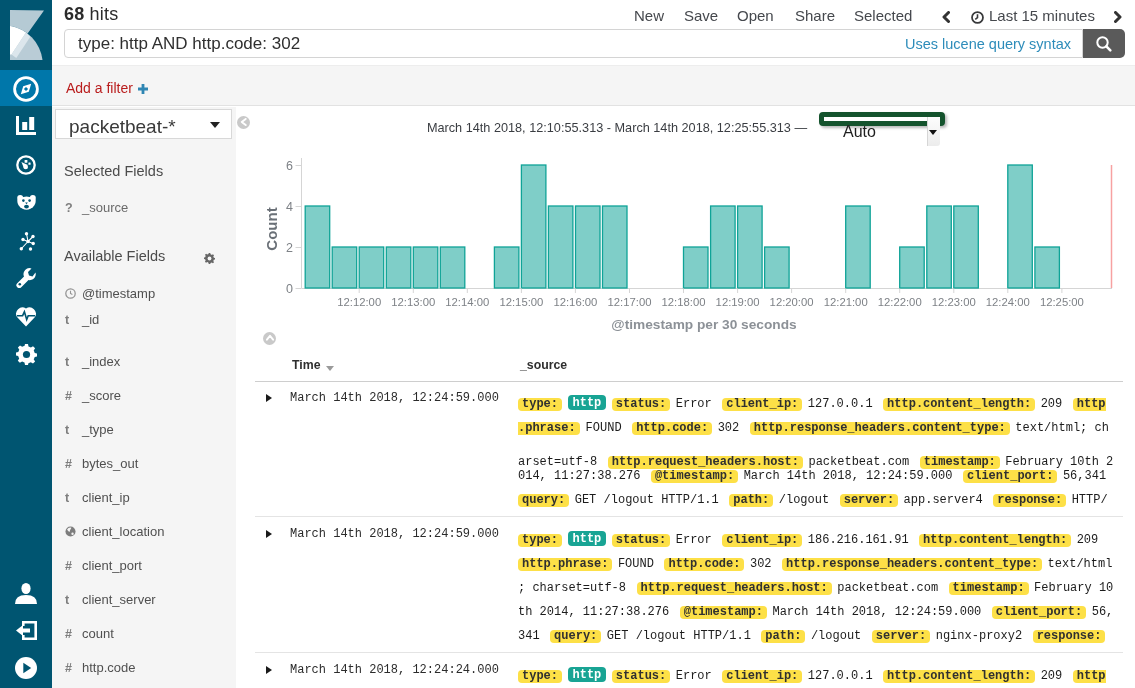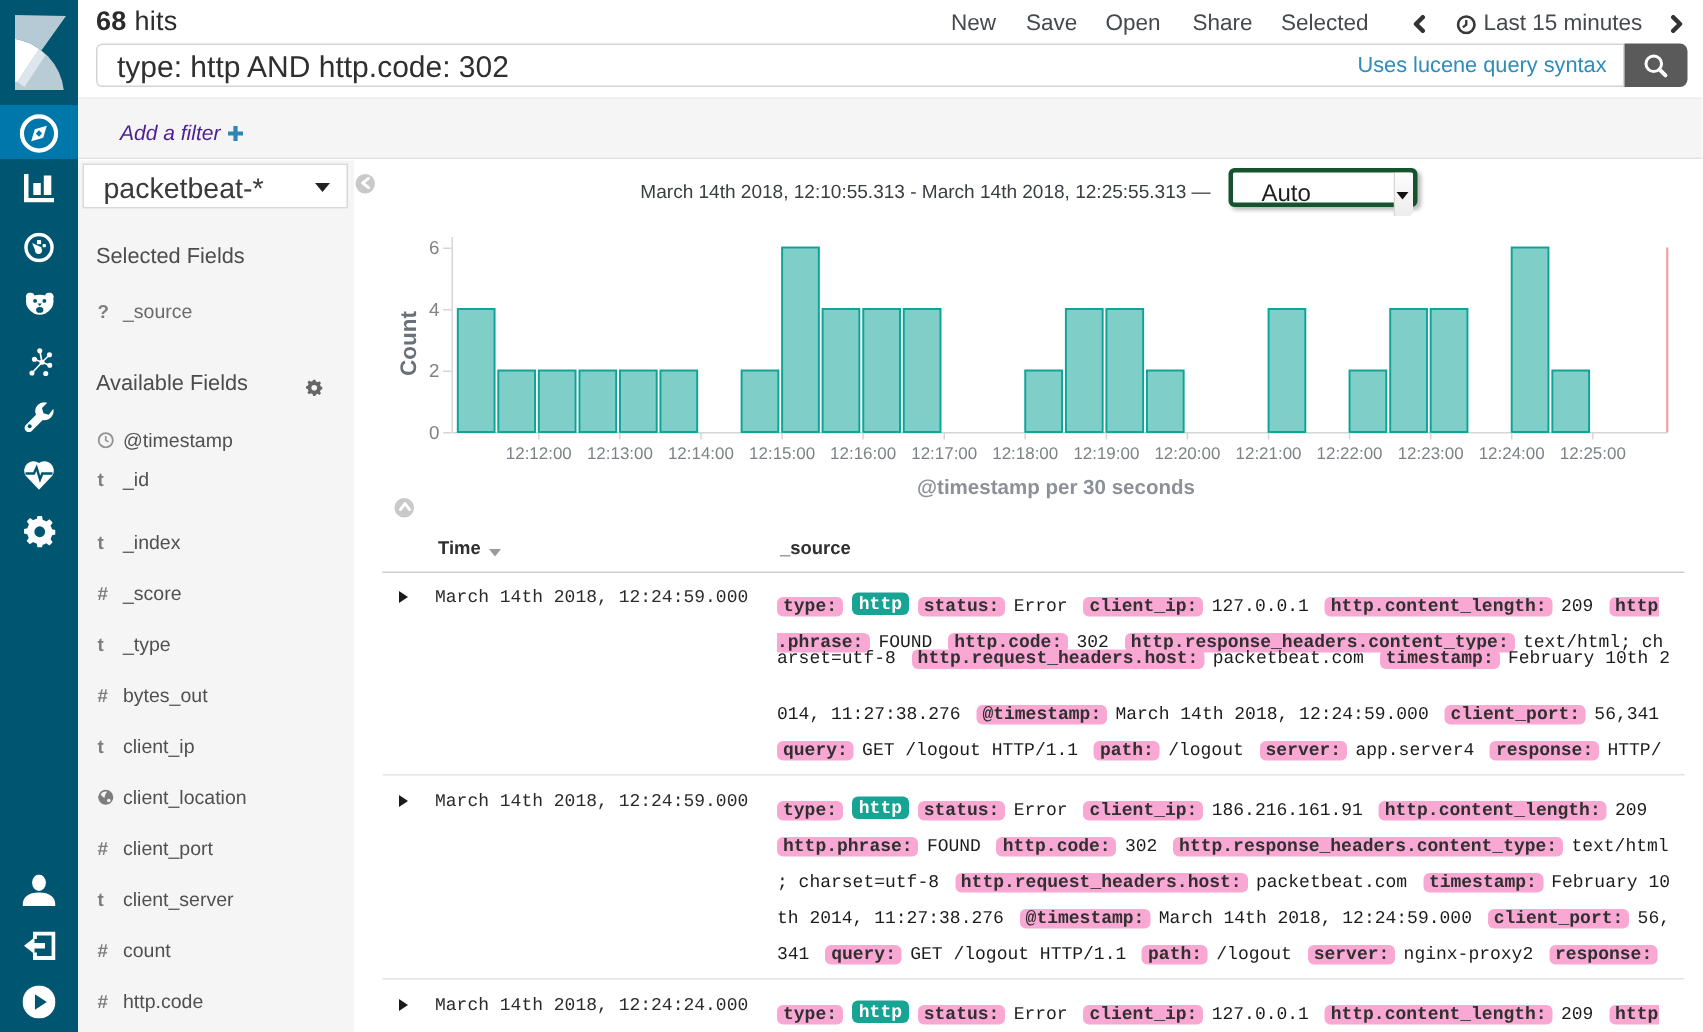--- a/index.html
+++ b/index.html
@@ -12,56 +12,56 @@
 .navicon { position:absolute; left:0; width:52px; text-align:center; }
 .navicon svg { display:block; margin:0 auto; }
 
 
 #hits { position:absolute; left:64px; top:4px; font-size:18px; letter-spacing:0.2px; color:#2b2b2b; }
 #hits b { font-weight:bold; }
 .menuitem { position:absolute; top:7px; font-size:15px; color:#45484d; }
 
 
 #searchbox { position:absolute; left:64px; top:29px; width:1019px; height:29px; border:1px solid #d4d4d4; border-radius:4px 0 0 4px; background:#fff; }
-#searchtext { position:absolute; left:78px; top:34px; font-size:20px; color:#2f2f2f; }
+#searchtext { position:absolute; left:78px; top:34px; font-size:17px; color:#2f2f2f; }
 #lucene { position:absolute; left:905px; top:36px; font-size:14.5px; color:#2d8cba; }
 #searchbtn { position:absolute; left:1083px; top:29px; width:42px; height:29px; background:#5a5a5a; border-radius:0 5px 5px 0; }
 #searchbtn svg { display:block; margin:6px auto; }
 
 
 #filterbar { position:absolute; left:52px; top:65px; width:1083px; height:41px; background:#f5f5f5; border-top:1px solid #ededed; border-bottom:1.5px solid #e2e2e2; }
-#addfilter { position:absolute; left:80px; top:80px; font-size:14px; color:#4c1d95;font-style:italic; }
+#addfilter { position:absolute; left:66px; top:80px; font-size:14px; color:#b91c1c; }
 
 
 #fieldpanel { position:absolute; left:52px; top:107px; width:184px; height:581px; background:#f5f5f5; }
 #idxbox { position:absolute; left:3px; top:2px; width:177px; height:30px; background:#fff; border:1px solid #d8d8d8; }
 #idxbox .txt { position:absolute; left:13px; top:6px; font-size:19px; color:#3a3a3a; }
 #idxbox .caret { position:absolute; right:11px; top:12px; width:0; height:0; border-left:5px solid transparent; border-right:5px solid transparent; border-top:6px solid #222; }
 .fheading { position:absolute; left:12px; font-size:14.5px; color:#4c4c4c;text-align:right; }
 .frow { position:absolute; left:13px; font-size:13px; color:#505050; }
 .ficon { display:inline-block; width:17px; color:#7e7e7e; font-weight:bold; font-size:12.5px; }
 
 
 .collapsebtn { position:absolute; width:13px; height:13px; border-radius:50%; background:#c9c9c9; }
 .collapsebtn svg { display:block; margin:2.5px auto; }
 
-#autoselect { position:absolute; left:819px; top:112px; width:126px; height:26px; background:#fff; border:3px solid #14532d; border-radius:4px; box-shadow:2px 2px 3px rgba(0,0,0,0.28); }
+#autoselect { position:absolute; left:819px; top:112px; width:126px; height:14px; background:#fff; border:5px solid #14532d; border-radius:4px; box-shadow:2px 2px 3px rgba(0,0,0,0.28); }
 #autoselect .txt { position:absolute; left:19px; top:6px; font-size:16px; color:#1e1e1e; }
 #autoselect .strip { position:absolute; right:0; top:0; width:13px; height:29px; border-left:1px solid #d6d6d6; background:linear-gradient(#fdfdfd,#ececec); border-radius:0 3px 3px 0; }
 #autoselect .caret { position:absolute; right:3px; top:13px; width:0; height:0; border-left:4.5px solid transparent; border-right:4.5px solid transparent; border-top:5.5px solid #111; }
 
 
 .th { position:absolute; font-size:12.3px; font-weight:bold; color:#2f2f2f; }
 #theadline { position:absolute; left:255px; top:381px; width:868px; height:0; border-top:1px solid #cecece; }
 .rowline { position:absolute; left:255px; width:868px; height:0; border-top:1px solid #e4e4e4; }
 .expand { position:absolute; width:0; height:0; border-top:4.5px solid transparent; border-bottom:4.5px solid transparent; border-left:6.5px solid #1a1a1a; }
 .timecell { position:absolute; left:290px; font-size:12px; color:#2b2b2b; font-family:"Liberation Mono", monospace; }
 .srcline { position:absolute; left:518px; width:600px; height:24px; font-size:12px; font-family:"Liberation Mono", monospace; color:#1c1c1c; white-space:nowrap; overflow:visible; }
 .srcline > span { vertical-align:baseline; }
-.k { display:inline-block; background:#f9a8d4; border-radius:4px; padding:0.5px 4px; line-height:12.5px; font-weight:bold; color:#303030; margin-right:5.5px; }
+.k { display:inline-block; background:#fde047; border-radius:4px; padding:0.5px 4px; line-height:12.5px; font-weight:bold; color:#303030; margin-right:5.5px; }
 .kl { border-radius:4px 0 0 4px; margin-right:0; padding-right:0; }
 .kr { border-radius:0 4px 4px 0; padding-left:0; margin-right:6px; }
 .v { margin-right:10.5px; }
 .hl { display:inline-block; background:#18a494; border-radius:4px; padding:2.5px 5px 0.5px 5px; line-height:12px; font-weight:bold; color:#fff; margin-right:5.5px; position:relative; top:-1px; }
 </style>
 </head>
 <body>
 
 <div id="nav">
   <svg width="34" height="50" style="position:absolute;left:10px;top:10px" viewBox="0 0 34 50">
@@ -333,21 +333,21 @@
 <div class="th" style="left:520px;top:358px">_source</div>
 <div id="theadline"></div>
 
 <div class="rowline" style="top:516px"></div>
 <div class="rowline" style="top:652px"></div>
 
 <div class="expand" style="left:266px;top:393.5px"></div>
 <div class="timecell" style="top:391px">March 14th 2018, 12:24:59.000</div>
 <div class="srcline" style="top:392px;line-height:24px"><span class="k">type:</span><span class="hl">http</span><span class="k">status:</span><span class="v">Error</span><span class="k">client_ip:</span><span class="v">127.0.0.1</span><span class="k">http.content_length:</span><span class="v">209</span><span class="k kl">http</span></div>
 <div class="srcline" style="top:416px;line-height:24px"><span class="k kr">.phrase:</span><span class="v">FOUND</span><span class="k">http.code:</span><span class="v">302</span><span class="k">http.response_headers.content_type:</span><span class="v">text/html; ch</span></div>
-<div class="srcline" style="top:427px;line-height:24px"><span class="v">arset=utf-8</span><span class="k">http.request_headers.host:</span><span class="v">packetbeat.com</span><span class="k">timestamp:</span><span class="v">February 10th 2</span></div>
+<div class="srcline" style="top:450px;line-height:24px"><span class="v">arset=utf-8</span><span class="k">http.request_headers.host:</span><span class="v">packetbeat.com</span><span class="k">timestamp:</span><span class="v">February 10th 2</span></div>
 <div class="srcline" style="top:464px;line-height:24px"><span class="v">014, 11:27:38.276</span><span class="k">@timestamp:</span><span class="v">March 14th 2018, 12:24:59.000</span><span class="k">client_port:</span><span class="v">56,341</span></div>
 <div class="srcline" style="top:488px;line-height:24px"><span class="k">query:</span><span class="v">GET /logout HTTP/1.1</span><span class="k">path:</span><span class="v">/logout</span><span class="k">server:</span><span class="v">app.server4</span><span class="k">response:</span><span class="v">HTTP/</span></div>
 
 <div class="expand" style="left:266px;top:529.5px"></div>
 <div class="timecell" style="top:527px">March 14th 2018, 12:24:59.000</div>
 <div class="srcline" style="top:528px;line-height:24px"><span class="k">type:</span><span class="hl">http</span><span class="k">status:</span><span class="v">Error</span><span class="k">client_ip:</span><span class="v">186.216.161.91</span><span class="k">http.content_length:</span><span class="v">209</span></div>
 <div class="srcline" style="top:552px;line-height:24px"><span class="k">http.phrase:</span><span class="v">FOUND</span><span class="k">http.code:</span><span class="v">302</span><span class="k">http.response_headers.content_type:</span><span class="v">text/html</span></div>
 <div class="srcline" style="top:576px;line-height:24px"><span class="v">; charset=utf-8</span><span class="k">http.request_headers.host:</span><span class="v">packetbeat.com</span><span class="k">timestamp:</span><span class="v">February 10</span></div>
 <div class="srcline" style="top:600px;line-height:24px"><span class="v">th 2014, 11:27:38.276</span><span class="k">@timestamp:</span><span class="v">March 14th 2018, 12:24:59.000</span><span class="k">client_port:</span><span class="v">56,</span></div>
 <div class="srcline" style="top:624px;line-height:24px"><span class="v">341</span><span class="k">query:</span><span class="v">GET /logout HTTP/1.1</span><span class="k">path:</span><span class="v">/logout</span><span class="k">server:</span><span class="v">nginx-proxy2</span><span class="k">response:</span></div>

